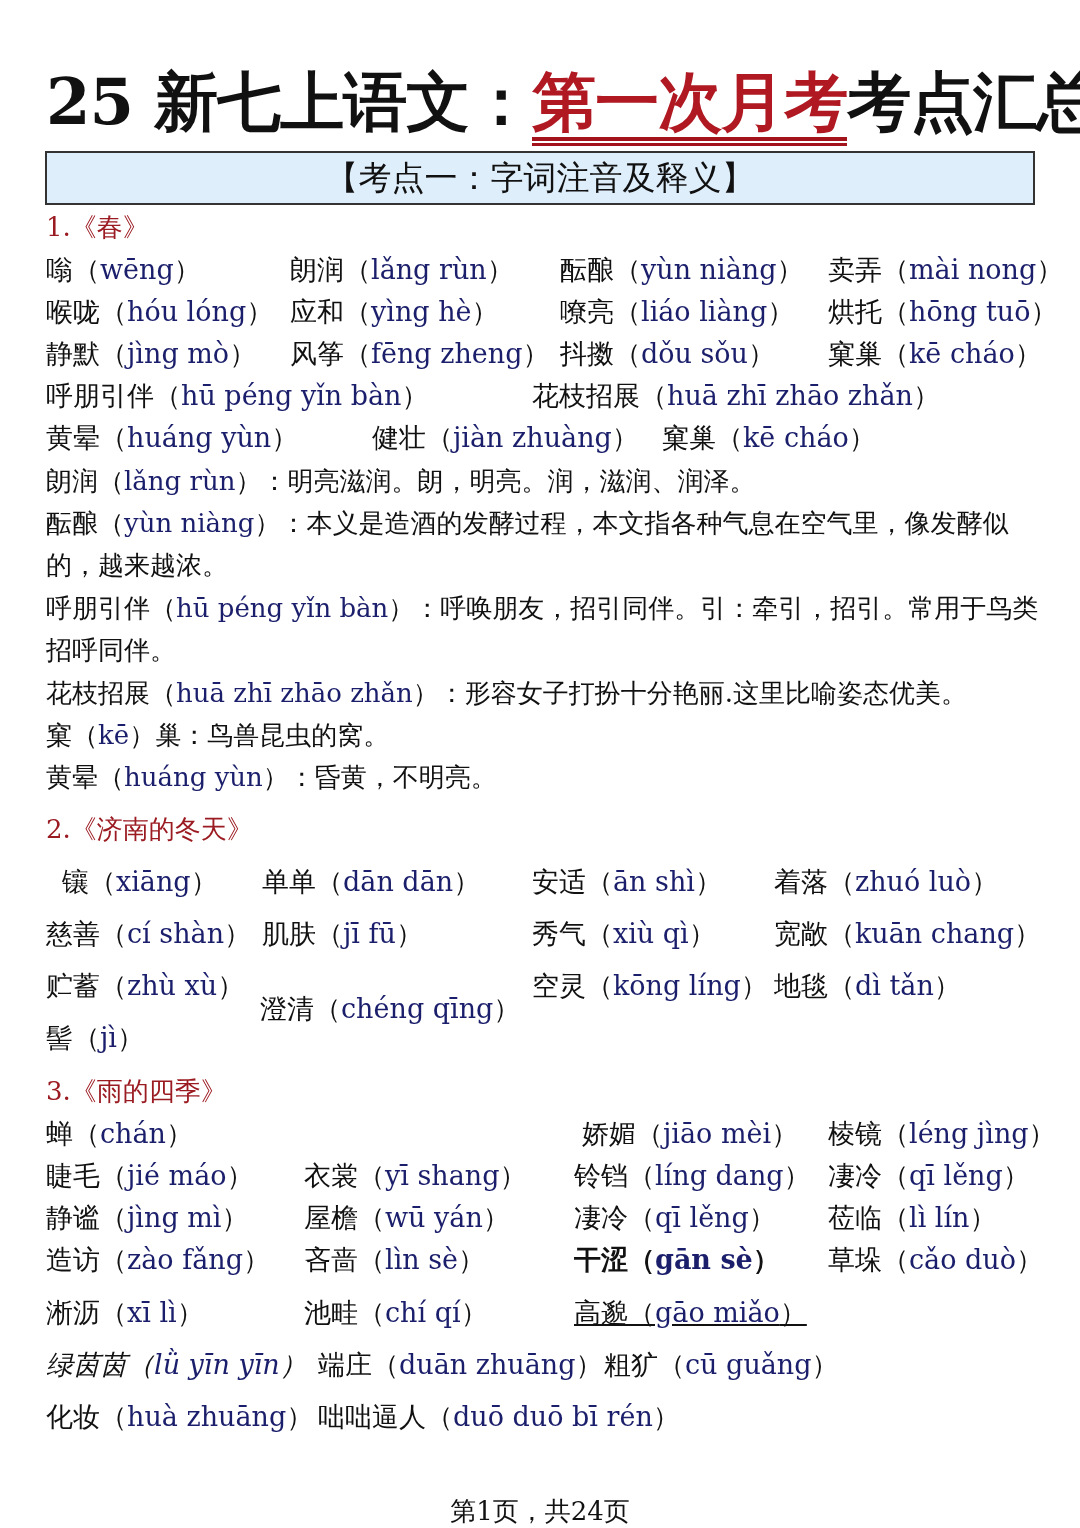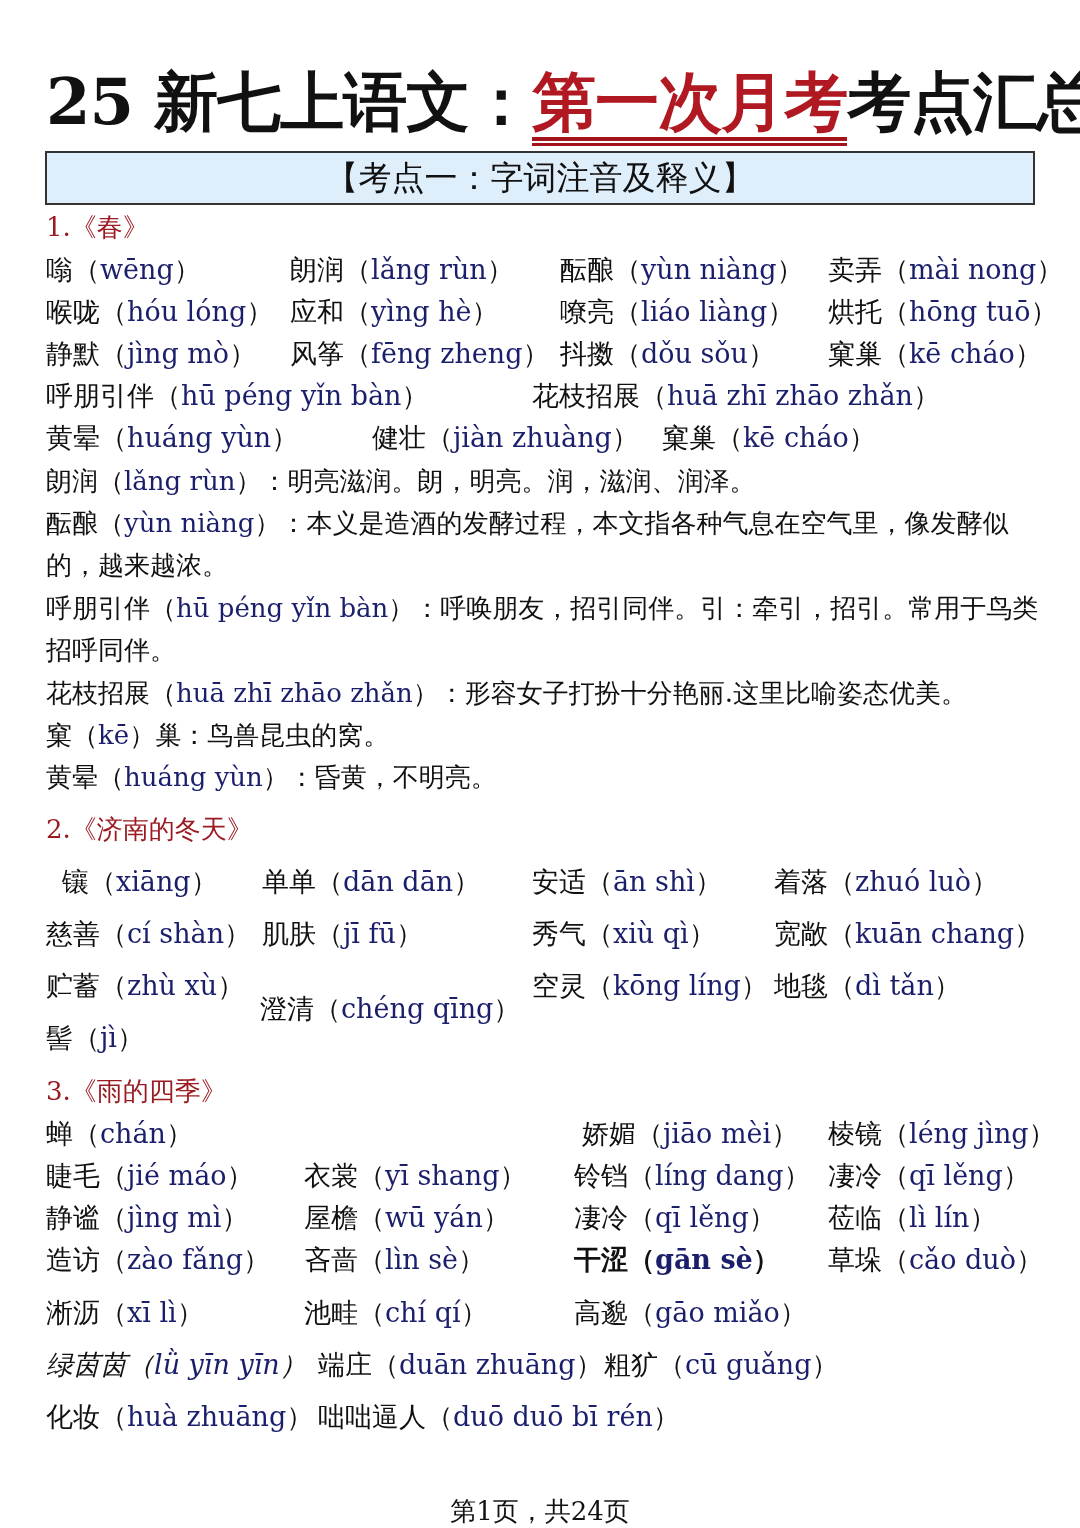--- a/index.html
+++ b/index.html
@@ -108,21 +108,21 @@
     </div>
     <div class="row" style="top: 1240px;">
       <span class="it" style="left: 0px;"><span>造访</span><span>（</span><span class="py">zào fǎng</span><span>）</span></span>
       <span class="it" style="left: 258px;"><span>吝啬</span><span>（</span><span class="py">lìn sè</span><span>）</span></span>
       <span class="it" style="left: 528px; font-weight: bold;"><span>干涩</span><span>（</span><span class="py">gān sè</span><span>）</span></span>
       <span class="it" style="left: 782px;"><span>草垛</span><span>（</span><span class="py">cǎo duò</span><span>）</span></span>
     </div>
     <div class="row" style="top: 1293px;">
       <span class="it" style="left: 0px;"><span>淅沥</span><span>（</span><span class="py">xī  lì</span><span>）</span></span>
       <span class="it" style="left: 258px;"><span>池畦</span><span>（</span><span class="py">chí qí</span><span>）</span></span>
-      <span class="it" style="left: 528px;"><span>高邈</span><span>（</span><span class="py">gāo miǎo</span><span>）</span></span>
+      <span class="it" style="left: 528px; text-decoration: underline;"><span>高邈</span><span>（</span><span class="py">gāo miǎo</span><span>）</span></span>
     </div>
     <div class="row" style="top: 1345px;">
       <span class="it" style="left: 0px; font-style: italic;"><span>绿茵茵</span><span>（</span><span class="py">lǜ yīn yīn</span><span>）</span></span>
       <span class="it" style="left: 272px;"><span>端庄</span><span>（</span><span class="py">duān zhuāng</span><span>）</span></span>
       <span class="it" style="left: 558px;"><span>粗犷</span><span>（</span><span class="py">cū  guǎng</span><span>）</span></span>
     </div>
     <div class="row" style="top: 1397px;">
       <span class="it" style="left: 0px;"><span>化妆</span><span>（</span><span class="py">huà zhuāng</span><span>）</span></span>
       <span class="it" style="left: 272px;"><span>咄咄逼人</span><span>（</span><span class="py">duō  duō  bī  rén</span><span>）</span></span>
     </div>

